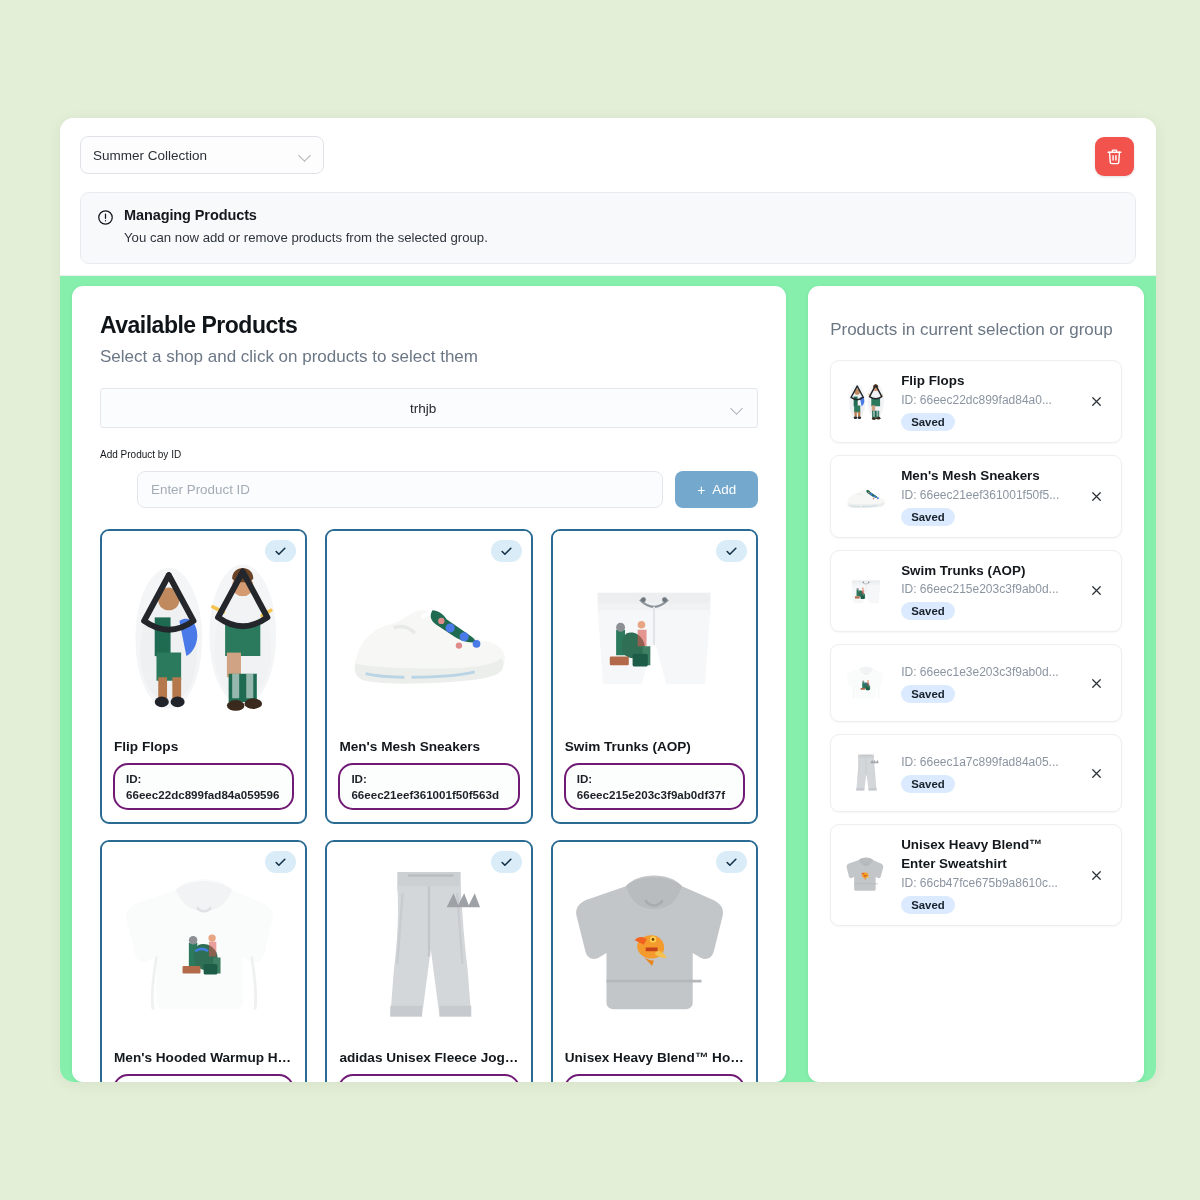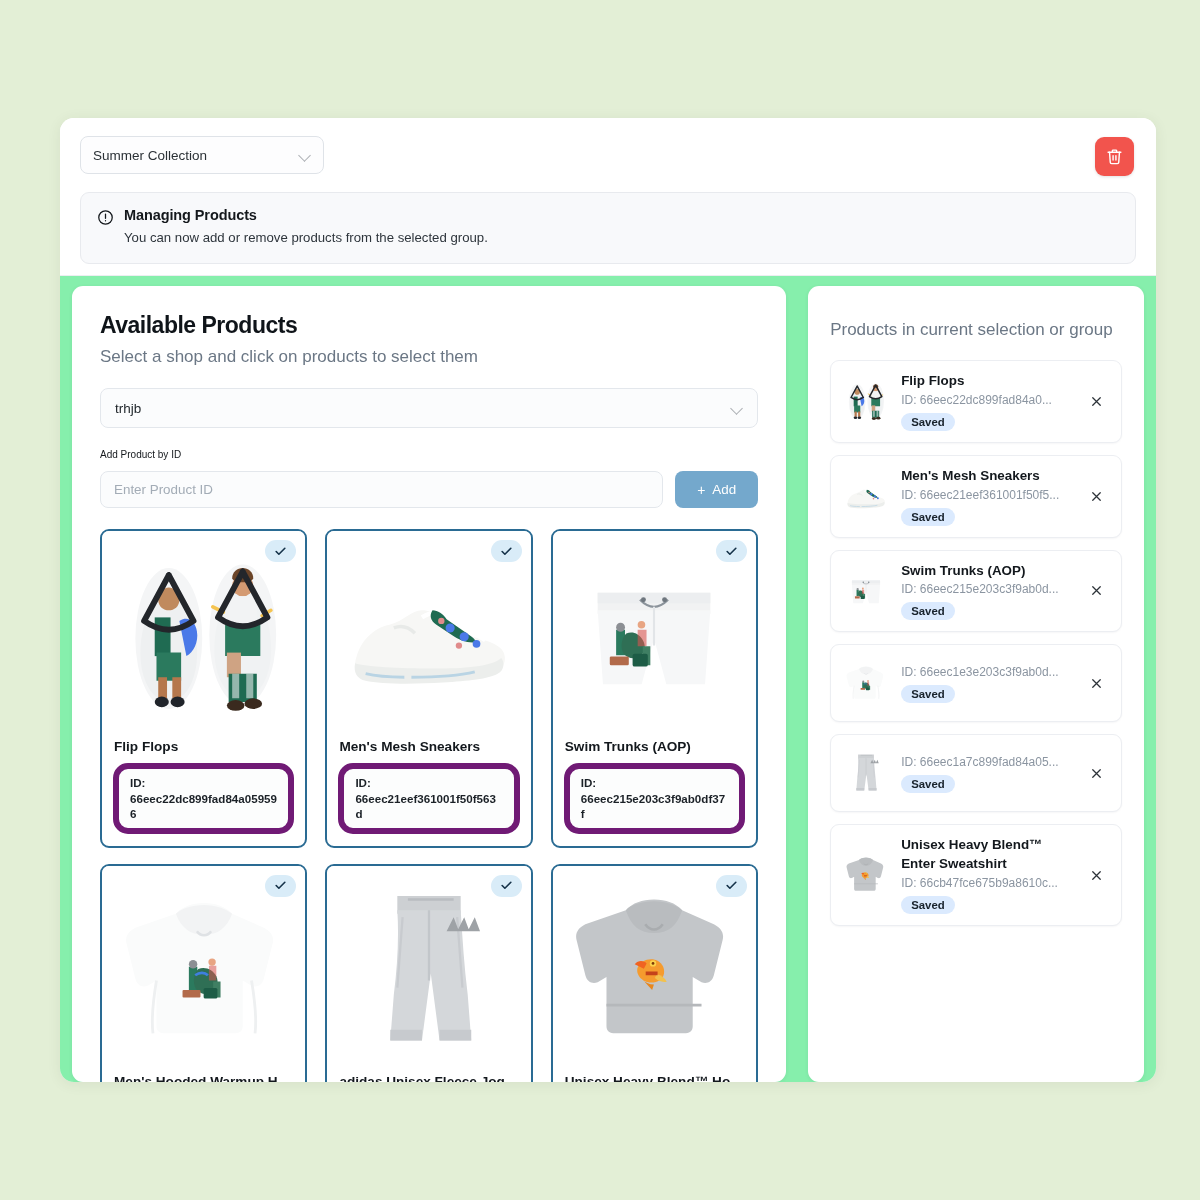--- a/index.html
+++ b/index.html
@@ -97,42 +97,44 @@
   }
   .panel-sub {
     font-size: 17px; color: #6b7785;
     margin-top: 8px;
   }
 
   .shop-select {
     margin-top: 21px;
     height: 40px;
     border: 1px solid #e3e7ec;
-    border-radius: 8px;
+    border-radius: 3px;
     background: #fbfcfd;
     display: flex; align-items: center;
     padding: 0 14px;
     font-size: 13.5px; color: #1d2328;
     cursor: pointer;
+    text-align: center;
   }
   .shop-select .lbl { flex: 1; }
 
   .field-label {
     margin-top: 21px;
     font-size: 10px; font-weight: 400; color: #14181c;
   }
   .id-row { margin-top: 11px; display: flex; gap: 12px; }
   .id-input {
     flex: 1; height: 37px;
     border: 1px solid #e3e7ec; border-radius: 8px;
     background: #fbfcfd;
     padding: 0 13px;
     font-size: 13.4px; color: #1d2328;
     font-family: "Liberation Sans", sans-serif;
     outline: none;
+    margin-left: 37px;
   }
   .id-input::placeholder { color: #a3acb6; }
   .add-btn {
     width: 83px; height: 37px;
     border-radius: 8px; border: none;
     background: #74a8cc;
     color: #fff; font-size: 13.4px; font-weight: 400;
     display: flex; align-items: center; justify-content: center;
     gap: 7px; cursor: pointer;
     font-family: "Liberation Sans", sans-serif;
@@ -171,21 +173,21 @@
     display: flex; align-items: center; justify-content: center;
   }
   .check-pill svg { width: 13px; height: 13px; }
   .pcard-name {
     font-size: 13.6px; font-weight: 700; color: #13181d;
     padding: 0 12px;
     white-space: nowrap; overflow: hidden; text-overflow: ellipsis;
   }
   .pcard-id {
     margin: 9px 11px 12px 11px;
-    border: 6px solid #701a75;
+    border: 2px solid #701a75;
     border-radius: 15px;
     background: #fcfdfd;
     padding: 6px 11px;
     font-size: 11.6px; font-weight: 700; color: #1b2127;
     line-height: 1.35;
     word-break: break-all;
   }
 
   
   .sel-list { margin-top: 20px; display: flex; flex-direction: column; gap: 12px; }

